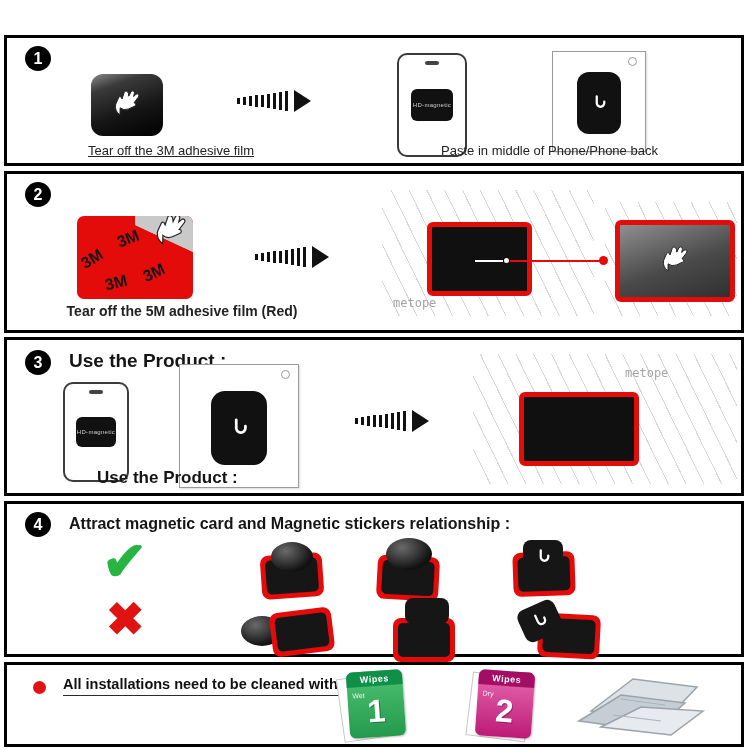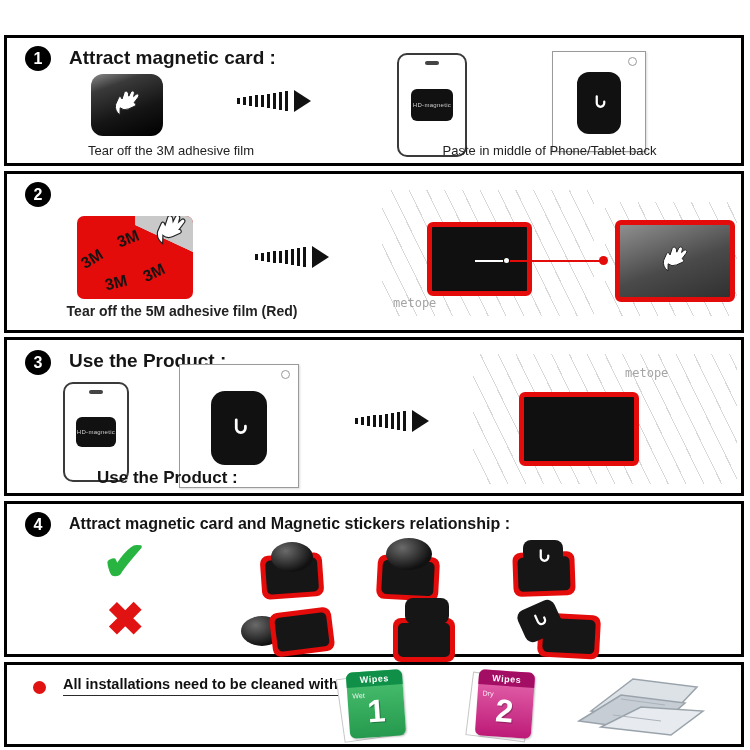--- a/index.html
+++ b/index.html
@@ -98,21 +98,20 @@
   .cloth{position:absolute;}
 </style>
 </head>
 <body>
 
 <div class="page">
 
 
   <div class="sec" id="s1">
     <div class="badge" style="left:18px;top:8px;">1</div>
-    <div class="heading" style="left:62px;top:9px;">Attract magnetic card :</div>
 
     <div class="blk-sticker" style="left:84px;top:36px;width:72px;height:62px;">
       <svg class="hand" viewBox="0 0 48 48">
         <path d="M14 38 q-8 -6 -6 -15 l4 -9 q1.5 -3 3.5 -1.5 l1.5 3 3 -9 q1 -3 3.5 -2 q2 .7 2.5 3 l.5 4 3 -6 q1.5 -2.5 3.8 -1 q1.8 1 1 3.6 l-1 4 3.2 -3 q2 -1.8 3.6 0 q1.4 1.6 -.2 3.8 l-6 8 q2 0 2.4 2 q.3 2 -2 3 l-8 3.6 q-7 3 -12 -1.5 z" fill="#fff" stroke="#222" stroke-width="1.4"></path>
       </svg>
     </div>
 
     <div class="speed-arrow" style="left:230px;top:50px;">
         <span class="sa-bar" style="height: 6px;"></span>
         <span class="sa-bar" style="height: 7.7px;"></span>
@@ -135,22 +134,22 @@
 
     <div class="card" style="left:545px;top:13px;width:92px;height:99px;">
       <div class="hole"></div>
       <div class="pad" style="width:44px;height:62px;">
         <svg class="hook" viewBox="0 0 24 24">
           <path d="M9 3 v9 a5 5 0 1 0 10 0 v-2" stroke="#fff" stroke-width="3" fill="none" stroke-linecap="round"></path>
         </svg>
       </div>
     </div>
 
-    <div class="caption" style="left:14px;top:105px;width:300px;">Tear off the 3M adhesive film</div>
-    <div class="caption" style="left:365px;top:105px;width:355px;">Paste in middle of Phone/Tablet back</div>
+    <div class="caption" style="left:14px;top:105px;width:300px;text-decoration:underline;">Tear off the 3M adhesive film</div>
+    <div class="caption" style="left:365px;top:105px;width:355px;">Paste in middle of Phone/Phone back</div>
   </div>
 
   <div class="sec" id="s2">
     <div class="badge" style="left:18px;top:8px;">2</div>
 
     <div class="red-sticker" style="left:70px;top:42px;width:116px;height:83px;">
       <span class="brand" style="left:4px;top:34px;transform:rotate(-32deg);">3M</span>
       <span class="brand" style="left:40px;top:14px;transform:rotate(-22deg);">3M</span>
       <span class="brand" style="left:66px;top:48px;transform:rotate(-26deg);">3M</span>
       <span class="brand" style="left:28px;top:58px;transform:rotate(-14deg);">3M</span>

